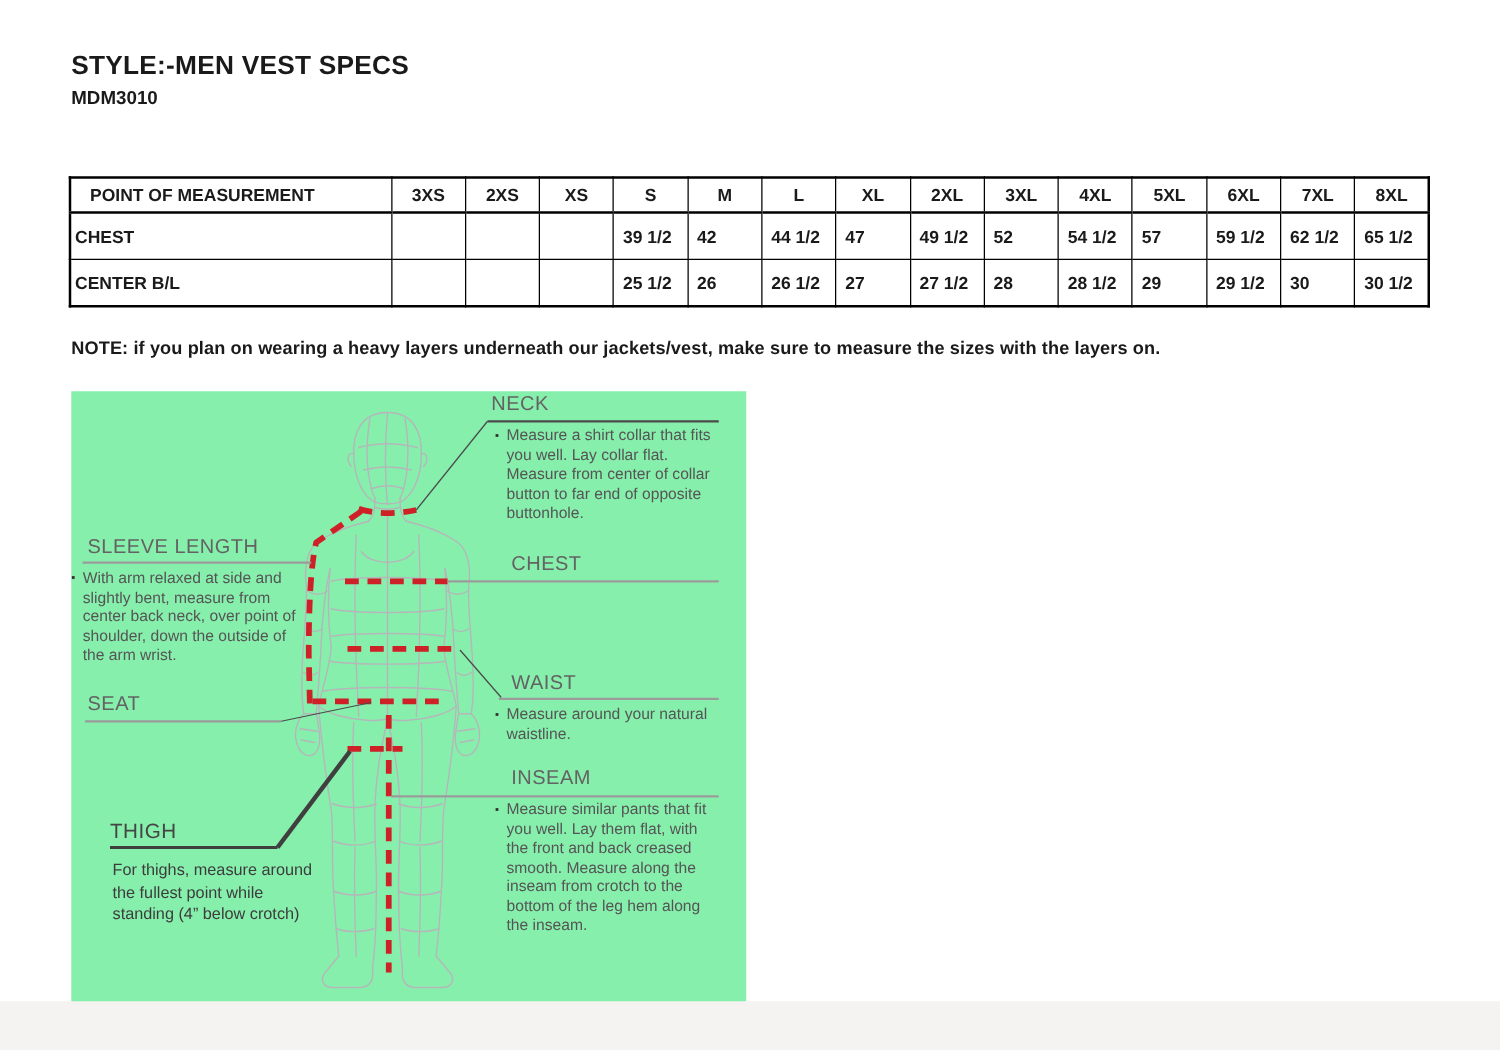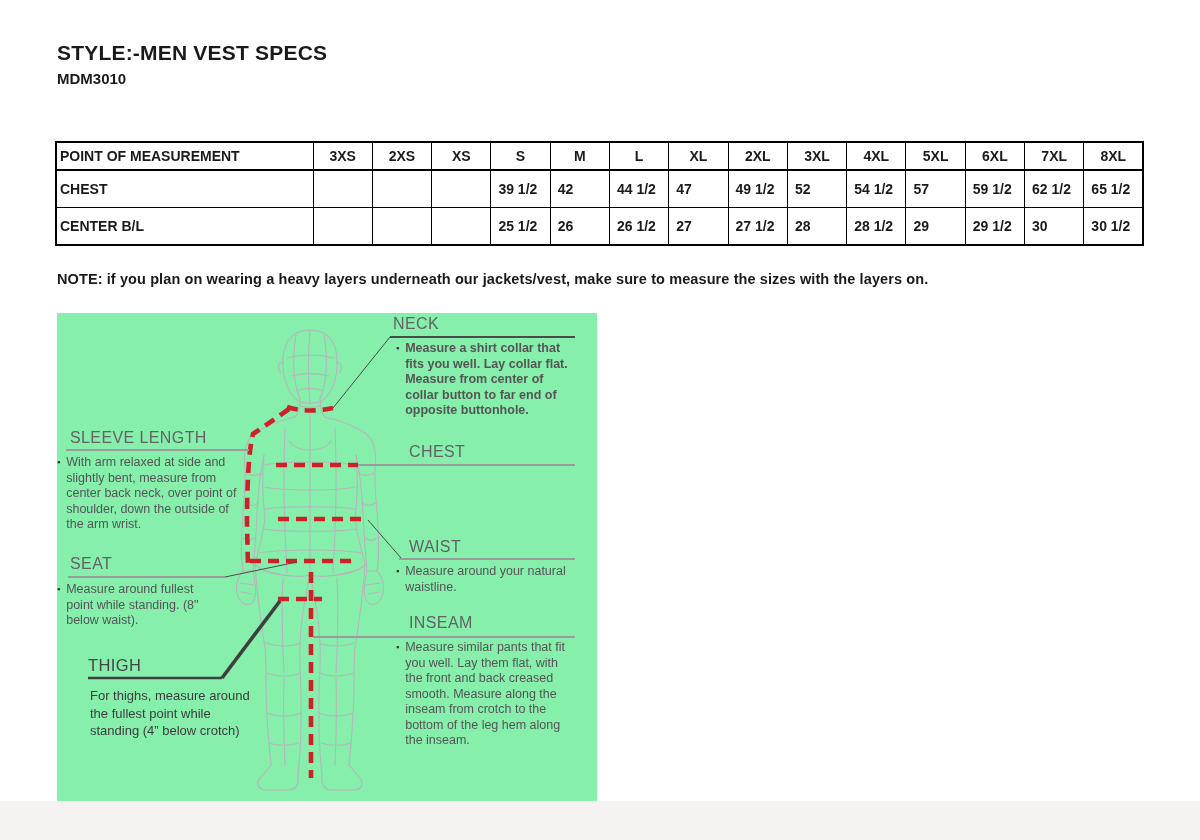--- a/index.html
+++ b/index.html
@@ -12,21 +12,21 @@
   .doc-title{position:absolute;left:57px;top:41px;font-size:21px;font-weight:700;letter-spacing:.2px;}
   .doc-code{position:absolute;left:57px;top:70px;font-size:15px;font-weight:700;}
   .note{position:absolute;left:57px;top:271px;font-size:14.5px;font-weight:700;letter-spacing:.1px;}
 
   
   .tbl-wrap{position:absolute;left:55px;top:141px;}
   table.size{border-collapse:collapse;table-layout:fixed;width:1087px;
     border:2px solid var(--table-border,#000);}
   table.size th, table.size td{border:1px solid var(--table-border,#000);overflow:hidden;white-space:nowrap;}
   table.size thead th{height:26px;border-bottom-width:2px;font-size:14px;font-weight:700;text-align:center;padding:0;}
-  table.size thead th.pom{text-align:left;padding-left:3px;}
+  table.size thead th.pom{text-align:left;padding-left:15px;}
   table.size tbody td{height:36px;font-size:14px;font-weight:600;text-align:left;padding:0 0 0 7px;vertical-align:middle;}
   table.size tbody td.rowlabel{font-weight:700;padding-left:3px;}
   col.c0{width:257px;} col.cs{width:59.3px;}
 
   
   .diagram{position:absolute;left:57px;top:313px;width:540px;height:490px;background:#86efac;}
   .diagram svg{position:absolute;left:0;top:0;}
   .sec-title{position:absolute;font-size:16px;letter-spacing:.4px;color:var(--label-gray,#636363);font-weight:400;white-space:nowrap;}
   .sec-title.dark{color:#454545;font-size:16.5px;}
   .desc{position:absolute;display:flex;align-items:flex-start;}
@@ -225,21 +225,21 @@
         <path class="rule" d="M342,246 L518,246"></path>
         <path class="rule" d="M11,264 L168,264"></path>
         <path class="conn" d="M168,264 L240,249"></path>
         <path class="rule" d="M256,324 L518,324"></path>
         <path class="thigh-rule" d="M31,365 L165,365"></path>
         <path class="conn-thick" d="M165,365 L223,288"></path>
       </g>
     </svg>
 
     <div class="sec-title" style="left:336px;top:2px;">NECK</div>
-    <div class="desc" style="left:339px;top:28px;width:182px;font-weight:bold;">
+    <div class="desc" style="left:339px;top:28px;width:182px;">
       <span class="bullet"></span>
       <div class="desc-text">Measure a shirt collar that fits you well. Lay collar flat. Measure from center of collar button to far end of opposite buttonhole.</div>
     </div>
 
     <div class="sec-title" style="left:352px;top:130px;">CHEST</div>
 
     <div class="sec-title" style="left:352px;top:225px;">WAIST</div>
     <div class="desc" style="left:339px;top:251px;width:170px;">
       <span class="bullet"></span>
       <div class="desc-text">Measure around your natural waistline.</div>
@@ -251,24 +251,20 @@
       <div class="desc-text">Measure similar pants that fit you well. Lay them flat, with the front and back creased smooth. Measure along the inseam from crotch to the bottom of the leg hem along the inseam.</div>
     </div>
 
     <div class="sec-title" style="left:13px;top:116px;">SLEEVE LENGTH</div>
     <div class="desc" style="left:0px;top:142px;width:190px;">
       <span class="bullet"></span>
       <div class="desc-text">With arm relaxed at side and slightly bent, measure from center back neck, over point of shoulder, down the outside of the arm wrist.</div>
     </div>
 
     <div class="sec-title" style="left:13px;top:242px;">SEAT</div>
-    <div class="desc" style="left:0px;top:269px;width:162px;">
-      <span class="bullet"></span>
-      <div class="desc-text">Measure around fullest point while standing. (8" below waist).</div>
-    </div>
 
     <div class="sec-title dark" style="left:31px;top:343px;">THIGH</div>
     <div class="desc" style="left:33px;top:374px;width:172px;align-items:flex-end;">
       <div class="desc-text alt">For thighs, measure around the fullest point while standing (4” below crotch)</div>
     </div>
 
   </div>
 
   <div class="bottom-strip"></div>
 </div>

